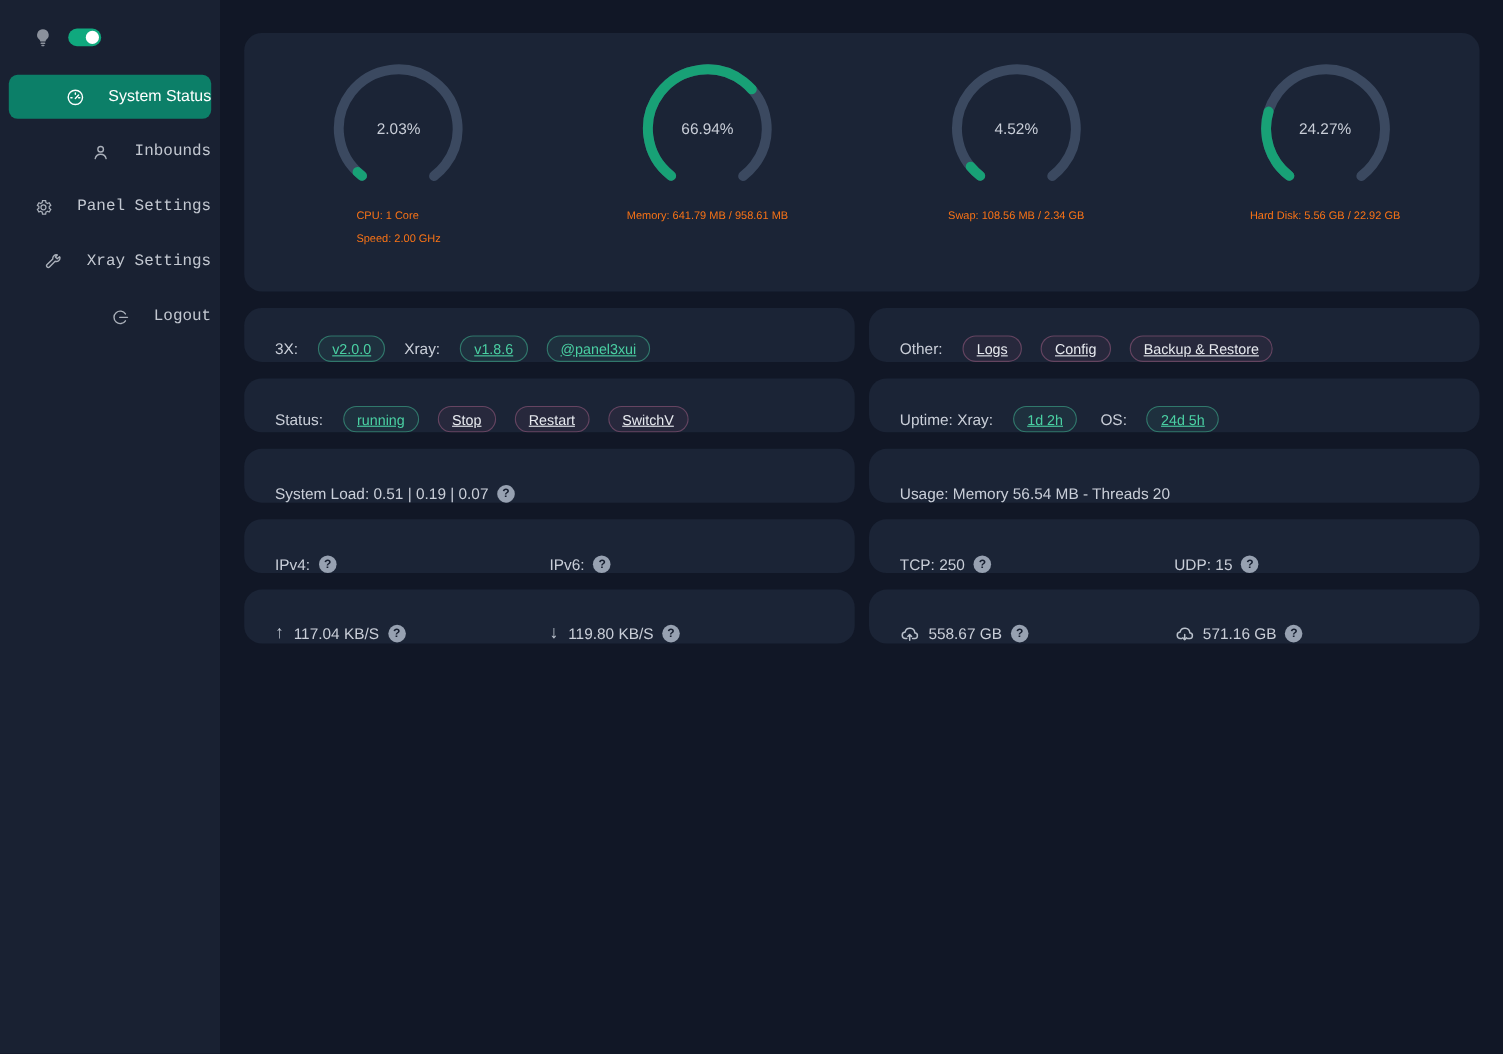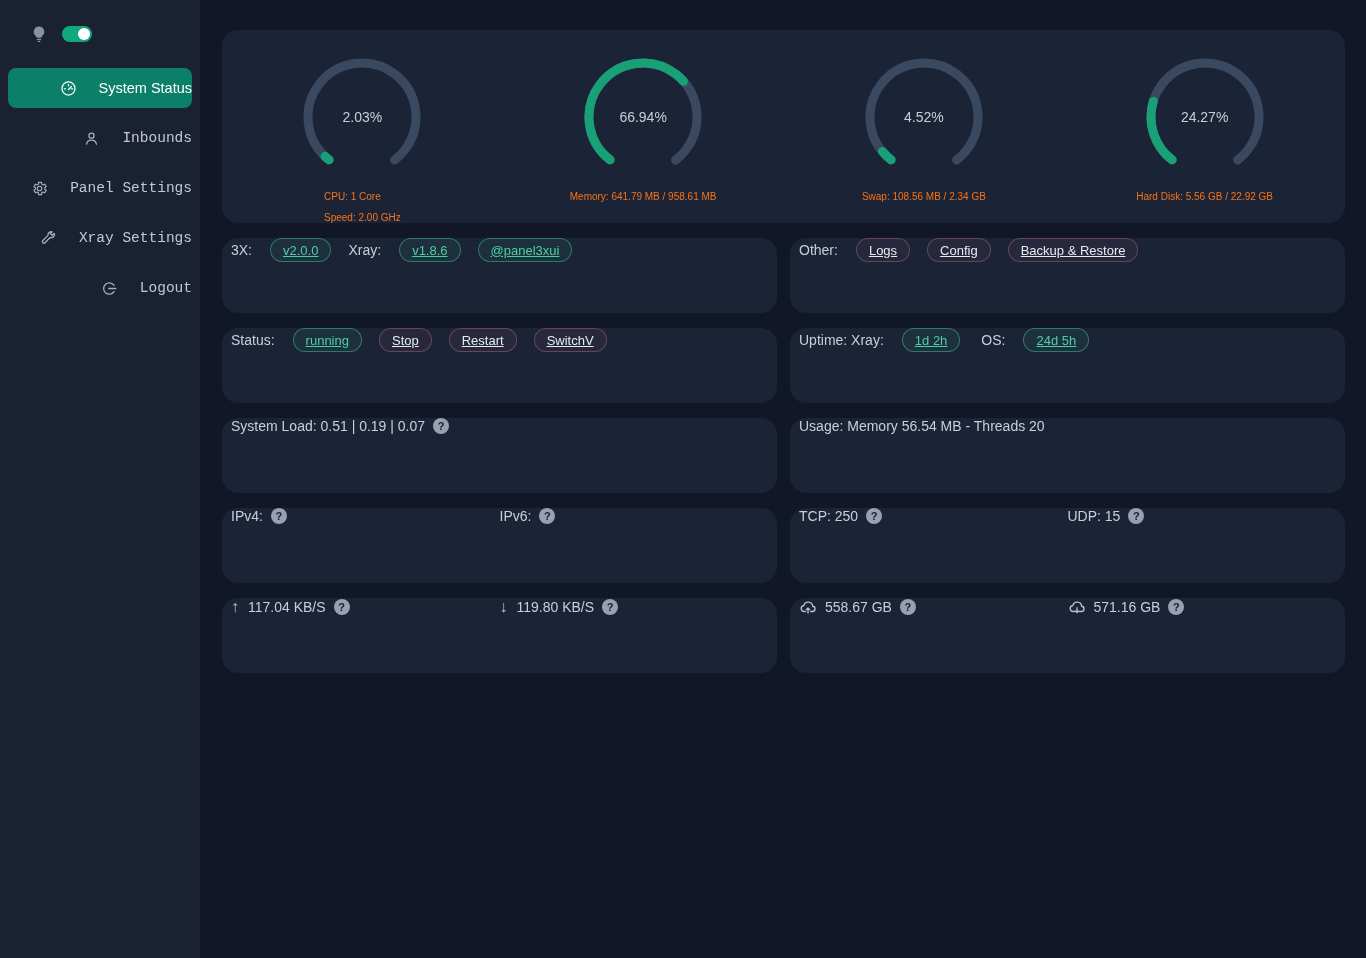--- a/index.html
+++ b/index.html
@@ -41,42 +41,42 @@
   .menu-item.active { background:#0c7f68; color:#ffffff; }
   .menu-item.active .mi-icon { color:#ffffff; }
   .menu-item + .menu-item { margin-top:10px;font-family:Liberation Mono, monospace; }
 
   
   .main { flex:1; padding:30px 21px 0 22px; }
   .card {
     background:#1b2436; border-radius:16px;
   }
   .gauges-card {
-    height:193px;
+    height:235px;
     display:grid; grid-template-columns:repeat(4,1fr);
     align-items:start; padding-top:27px;
   }
   .gauge-col { display:flex; flex-direction:column; align-items:center; }
   .gauge-wrap { position:relative; width:120px; height:120px; }
   .gauge-wrap svg { display:block; }
   .gauge-track { fill:none; stroke:#3b4960; stroke-width:9; stroke-linecap:round; }
   .gauge-meter { fill:none; stroke:#18a176; stroke-width:9; stroke-linecap:round; }
   .gauge-pct {
     position:absolute; inset:0; display:flex; align-items:center; justify-content:center;
     font-size:14px; color:#c9ced8;
   }
   .gauge-label { margin-top:9px; font-size:10px; color:#f97316; line-height:21px; }
 
   .rows {
     display:grid; grid-template-columns:1fr 1fr;
     gap:15px 13px; margin-top:15px;
   }
   .row-card {
-    height:75px; display:flex; align-items:flex-start;
-    padding:0 9px; font-size:14px; color:#c9ced8;
+    height:49px; display:flex; align-items:flex-end;
+    padding:0 28px; font-size:14px; color:#c9ced8;
   }
   .row-card .half { flex:1; display:flex; align-items:center; }
   .lbl { margin-right:9px; white-space:nowrap; }
   .pillrow { display:flex; align-items:center; gap:9px; }
 
   .pill {
     display:inline-flex; align-items:center;
     border-radius:999px; padding:2.5px 12px;
     font-size:13px; line-height:17px; white-space:nowrap;
     border:1px solid; cursor:pointer;text-decoration:underline;

